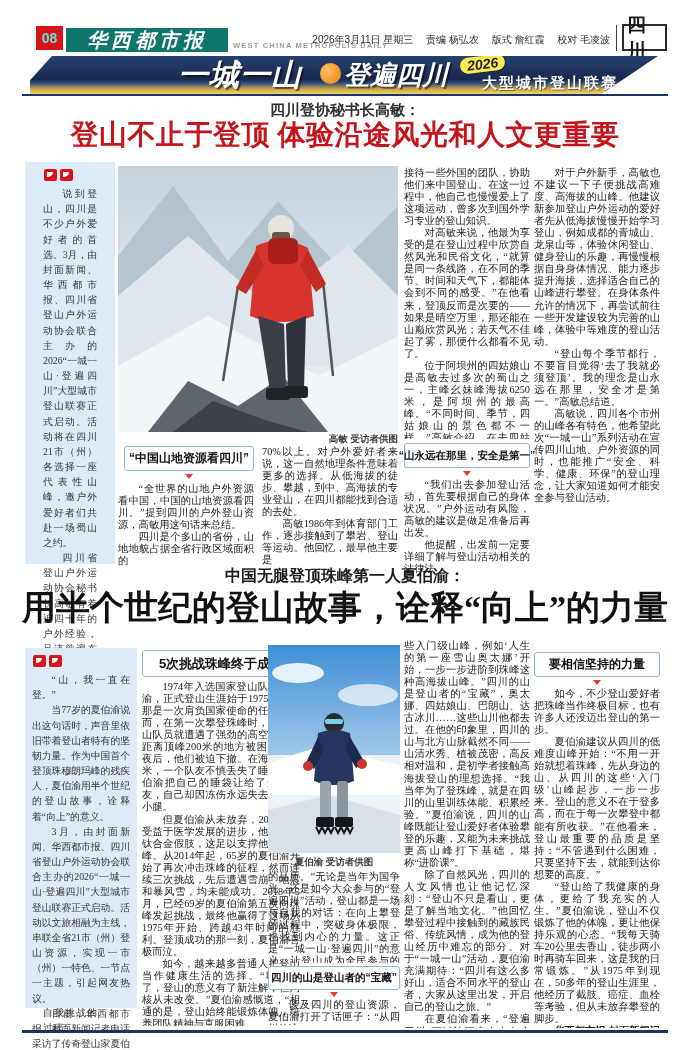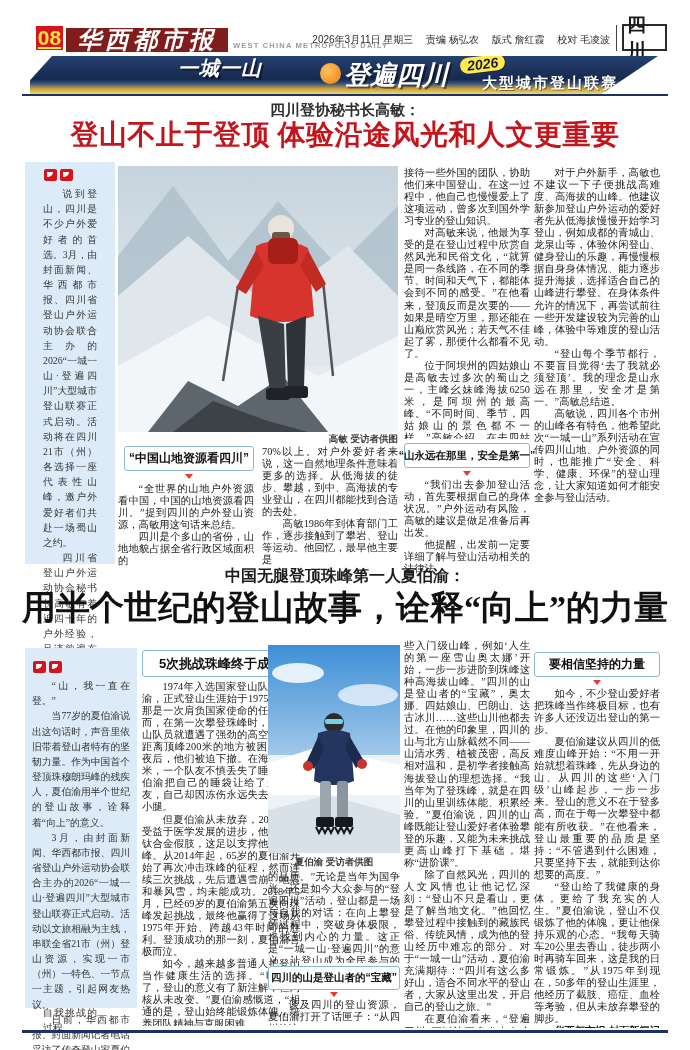--- a/index.html
+++ b/index.html
@@ -1,39 +1,39 @@
 <!DOCTYPE html>
 <html><head>
 <meta charset="utf-8">
 <style>
   html,body{margin:0;padding:0;background:#ffffff;}
   #page{position:relative;width:690px;height:1050px;background:#fff;overflow:hidden;
         font-family:"Liberation Sans",sans-serif;}
   .abs{position:absolute;}
 
   
-  .pagenum{left:36px;top:26px;width:27px;height:24px;background:#d7141a;color:#fde047;
-           font-weight:bold;font-size:21px;display:flex;align-items:center;justify-content:center;text-decoration:underline;}
-  .masthead{left:66px;top:28px;width:162px;height:24px;background:#7f1d1d;color:#fff;
-            font-family:"Liberation Serif",serif;font-weight:bold;font-size:24px;font-style:italic;
+  .pagenum{left:36px;top:26px;width:27px;height:24px;background:#d7141a;color:#5eead4;
+           font-weight:bold;font-size:14px;display:flex;align-items:center;justify-content:center;}
+  .masthead{left:66px;top:28px;width:162px;height:24px;background:#0f766e;color:#fff;
+            font-family:"Liberation Serif",serif;font-weight:bold;font-size:20px;font-style:italic;
             letter-spacing:4px;display:flex;align-items:center;justify-content:center;}
   .masthead-en{left:233px;top:41px;font-size:7.5px;color:#9a9a9a;letter-spacing:1.2px;font-weight:bold;}
   .dateline{right:80px;top:33px;font-size:10px;color:#2b2b2b;white-space:nowrap;}
   .dateline span{margin-left:10px;margin-top:24px;}
   .hdr-vline{left:616px;top:25px;width:1px;height:26px;background:#444;}
   .region{left:622px;top:24px;width:45px;height:27px;border:2px solid #2b2b2b;color:#1a1a1a;
           font-weight:bold;font-size:19px;letter-spacing:4px;display:flex;align-items:center;
           justify-content:center;font-family:"Liberation Serif",serif;padding-left:3px;box-sizing:border-box;}
 
   
   .banner{left:30px;top:56px;width:628px;height:39px;
           background:linear-gradient(180deg,#26416f 0%,#17294e 60%,#32507f 70%,#c9a13b 84%,#f6df86 100%);
           clip-path:polygon(0 62%,22px 0,100% 0,calc(100% - 58px) 100%,0 100%);}
   .banner .s1{left:148px;top:-1px;color:#fff;font-family:"Liberation Serif",serif;font-weight:bold;
-              font-style:italic;font-size:20px;text-shadow:2px 2px 0 rgba(0,0,0,.45);letter-spacing:1px;}
+              font-style:italic;font-size:30px;text-shadow:2px 2px 0 rgba(0,0,0,.45);letter-spacing:1px;}
   .banner .sun{left:290px;top:7px;width:21px;height:21px;border-radius:50%;
                background:radial-gradient(circle at 35% 35%,#ffc15e,#ef7f12);}
   .banner .s2{left:314px;top:2px;color:#fff;font-family:"Liberation Serif",serif;font-weight:bold;
               font-style:italic;font-size:26px;text-shadow:2px 2px 0 rgba(0,0,0,.45);}
   .banner .badge{left:430px;top:0px;background:#ffe94e;color:#14213d;font-weight:bold;font-size:14px;
                  padding:0 7px;border-radius:9px;transform:rotate(-7deg);font-style:italic;
                  box-shadow:1px 1px 0 rgba(0,0,0,.35);}
   .banner .sub{left:452px;top:18px;color:#fff;font-weight:bold;font-size:15px;letter-spacing:2px;
                text-shadow:1px 1px 0 rgba(0,0,0,.4);}
   .rule-top{left:22px;top:94px;width:646px;height:2px;background:#1c3263;}
@@ -171,21 +171,21 @@
   <div class="abs bodycol" style="left:534px;top:167px;width:126px;height:420px;overflow:hidden;">
     <p>对于户外新手，高敏也不建议一下子便挑战高难度、高海拔的山峰。他建议新参加登山户外运动的爱好者先从低海拔慢慢开始学习登山，例如成都的青城山、龙泉山等，体验休闲登山、健身登山的乐趣，再慢慢根据自身身体情况、能力逐步提升海拔，选择适合自己的山峰进行攀登。在身体条件允许的情况下，再尝试前往一些开发建设较为完善的山峰，体验中等难度的登山活动。</p>
     <p>“登山每个季节都行，不要盲目觉得‘去了我就必须登顶’。我的理念是山永远在那里，安全才是第一。”高敏总结道。</p>
     <p>高敏说，四川各个市州的山峰各有特色，他希望此次“一城一山”系列活动在宣传四川山地、户外资源的同时，也能推广“安全、科学、健康、环保”的登山理念，让大家知道如何才能安全参与登山活动。</p>
 
   </div>
 
   <div class="abs kicker2">中国无腿登顶珠峰第一人夏伯渝：</div>
   <div class="abs headline2">用半个世纪的登山故事，诠释“向上”的力量</div>
 
-  <div class="abs panel intro" style="left:25px;top:648px;width:112px;height:360px;padding:12px 7px;box-sizing:border-box;">
+  <div class="abs panel intro" style="left:25px;top:648px;width:112px;height:360px;padding:6px 7px;box-sizing:border-box;">
     <span class="quote-ic">
         <i></i>
         <i></i>
       </span>
     <p>“山，我一直在登。”</p>
     <p>当77岁的夏伯渝说出这句话时，声音里依旧带着登山者特有的坚韧力量。作为中国首个登顶珠穆朗玛峰的残疾人，夏伯渝用半个世纪的登山故事，诠释着“向上”的意义。</p>
     <p>3月，由封面新闻、华西都市报、四川省登山户外运动协会联合主办的2026“一城一山·登遍四川”大型城市登山联赛正式启动。活动以文旅相融为主线，串联全省21市（州）登山资源，实现一市（州）一特色、一节点一主题，引起网友热议。</p>
     <p>日前，华西都市报、封面新闻记者电话采访了传奇登山家夏伯渝，听他讲述从世界之巅到四川群山的登山感悟，为大众登山爱好者指引方向。</p>
   </div>
 

